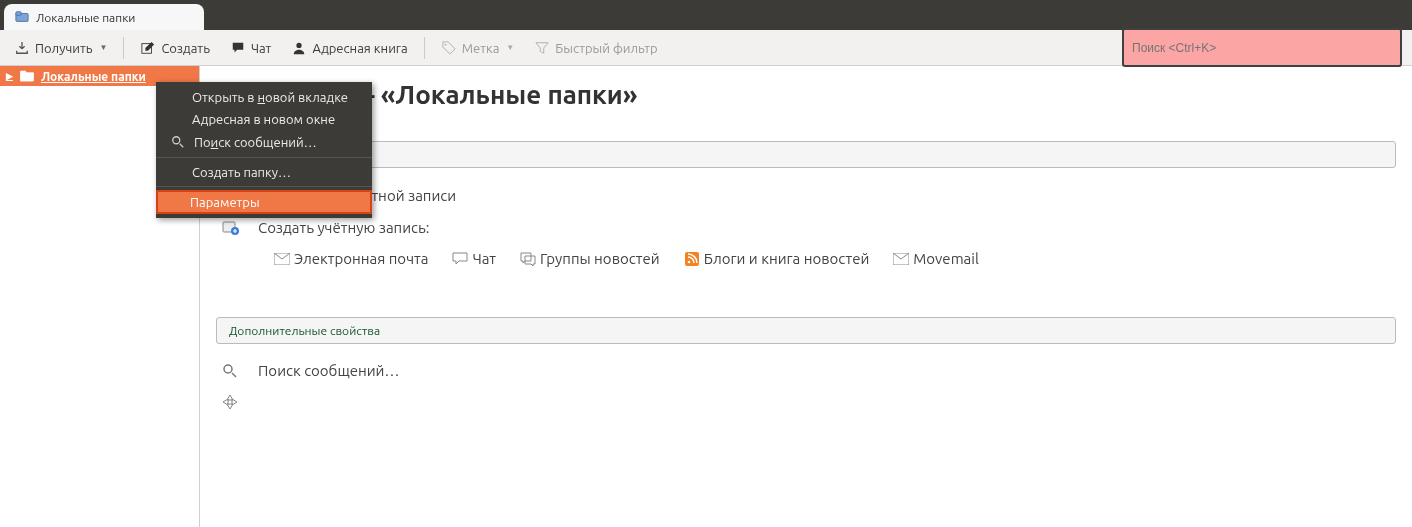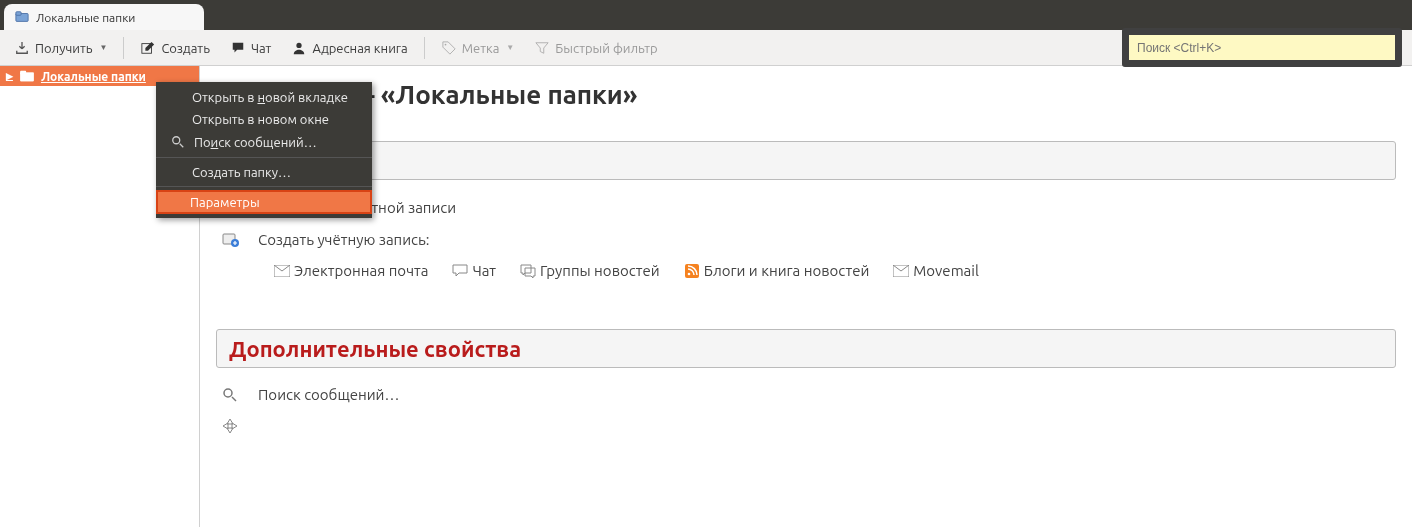--- a/index.html
+++ b/index.html
@@ -10,33 +10,33 @@
 .tab { background: #f7f7f7; border-radius: 8px 8px 0 0; height: 26px; padding: 0 14px 0 10px; display: flex; align-items: center; gap: 6px; font-size: 12px; color: #333; min-width: 200px; }
 
 
 .toolbar { background: #f2f1f0; height: 36px; border-bottom: 1px solid #d0d0d0; display: flex; align-items: center; padding: 0 6px; gap: 4px; }
 .tb-btn { display: flex; align-items: center; gap: 5px; padding: 4px 8px; border-radius: 3px; font-size: 13px; color: #3c3c3c; cursor: pointer; }
 .tb-btn.disabled { color: #999; }
 .tb-sep { width: 1px; height: 22px; background: #ccc; margin: 0 4px; }
 .dd-arrow { font-size: 8px; color: #666; margin-left: 2px; }
 .tb-btn.disabled .dd-arrow { color: #aaa; }
 .search-box { margin-left: auto; margin-right: 4px; }
-.search-box input { width: 280px; height: 39px; border: 7px solid #404040; border-radius: 3px; padding: 0 8px; font-size: 12px; color: #666; background: #fef9c3; }
+.search-box input { width: 280px; height: 39px; border: 2px solid #404040; border-radius: 3px; padding: 0 8px; font-size: 12px; color: #666; background: #fca5a5; }
 
 
 .main { display: flex; height: calc(527px - 66px); }
 .sidebar { width: 200px; border-right: 1px solid #d0d0d0; background: #fff; }
 .sidebar-item { display: flex; align-items: center; gap: 6px; padding: 2px 6px; font-size: 12px; }
 .sidebar-item.selected { background: #f07746; color: #fff; font-weight: bold; text-decoration: underline; }
 .sidebar-item .tw { font-size: 9px; }
 
 .content { flex: 1; padding: 14px 16px 0 16px; overflow: hidden; }
 .page-title { font-size: 26px; font-weight: bold; color: #333; margin-bottom: 32px; }
 
-.section-header { border: 1px solid #bbb; border-radius: 3px; background: #f5f5f5; padding: 6px 12px; font-size: 22px; font-weight: bold; color: #b91c1c; margin-bottom: 18px; }
+.section-header { border: 1px solid #bbb; border-radius: 3px; background: #f5f5f5; padding: 6px 12px; font-size: 12px; font-weight: normal; color: #14532d; margin-bottom: 18px; }
 
 .action-row { display: flex; align-items: center; gap: 18px; margin-bottom: 14px; padding-left: 4px; }
 .action-row .iconbox { width: 20px; display: flex; justify-content: center; }
 .action-row .label { font-size: 15px; color: #444; }
 
 .create-links { display: flex; gap: 24px; margin: 0 0 50px 58px; flex-wrap: wrap; }
 .create-link { display: flex; align-items: center; gap: 4px; font-size: 15px; color: #444; cursor: pointer; }
 
 .ic { width: 16px; height: 16px; display: inline-flex; align-items: center; justify-content: center; }
 
@@ -237,21 +237,21 @@
   </div>
 </div>
 
 <div class="ctx-menu">
   <div class="ctx-item">
     <span style="width:14px"></span>
     <span><span>Открыть в </span><span class="u">н</span><span>овой вкладке</span></span>
   </div>
   <div class="ctx-item">
     <span style="width:14px"></span>
-    <span>Открыть в новом окне</span>
+    <span>Адресная в новом окне</span>
   </div>
   <div class="ctx-item">
     <span class="ic">
       <svg width="14" height="14" viewBox="0 0 16 16">
           <circle cx="6" cy="6" r="4" fill="none" stroke="#ccc" stroke-width="1.5"></circle>
           <path d="M10 10l4 4" stroke="#ccc" stroke-width="1.5"></path>
         </svg>
     </span>
     <span><span>По</span><span class="u">и</span><span>ск сообщений…</span></span>
   </div>

